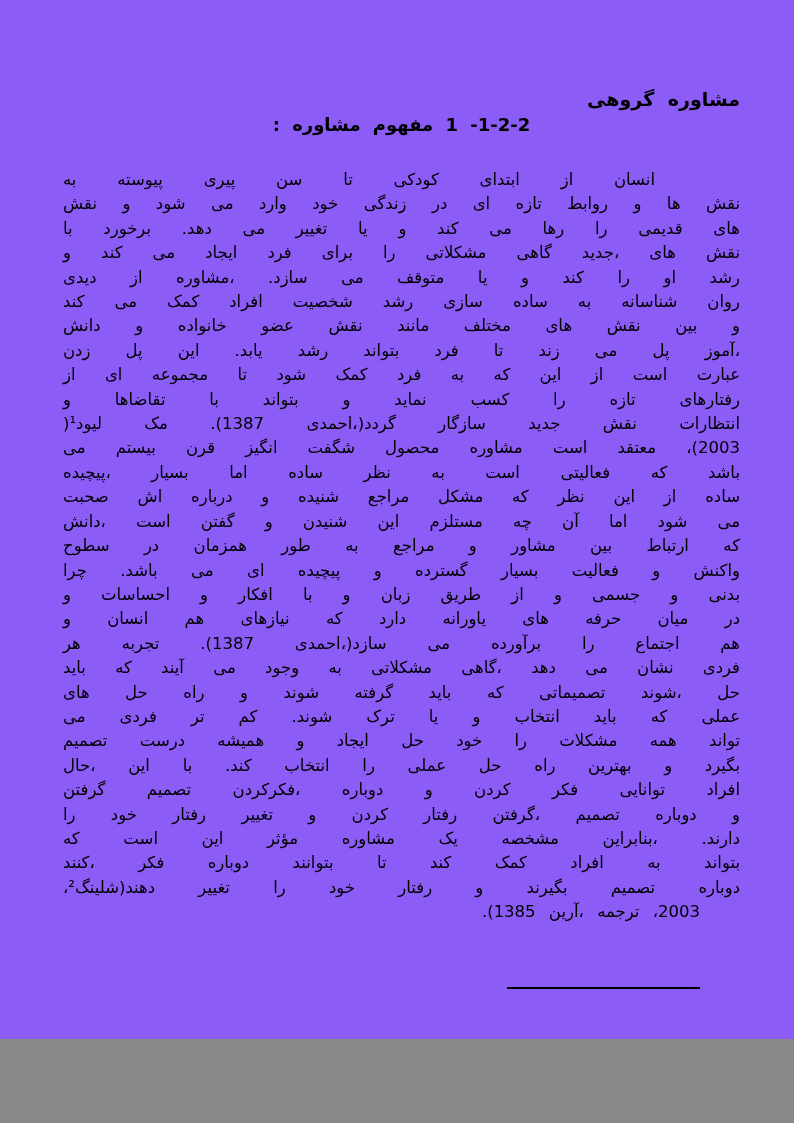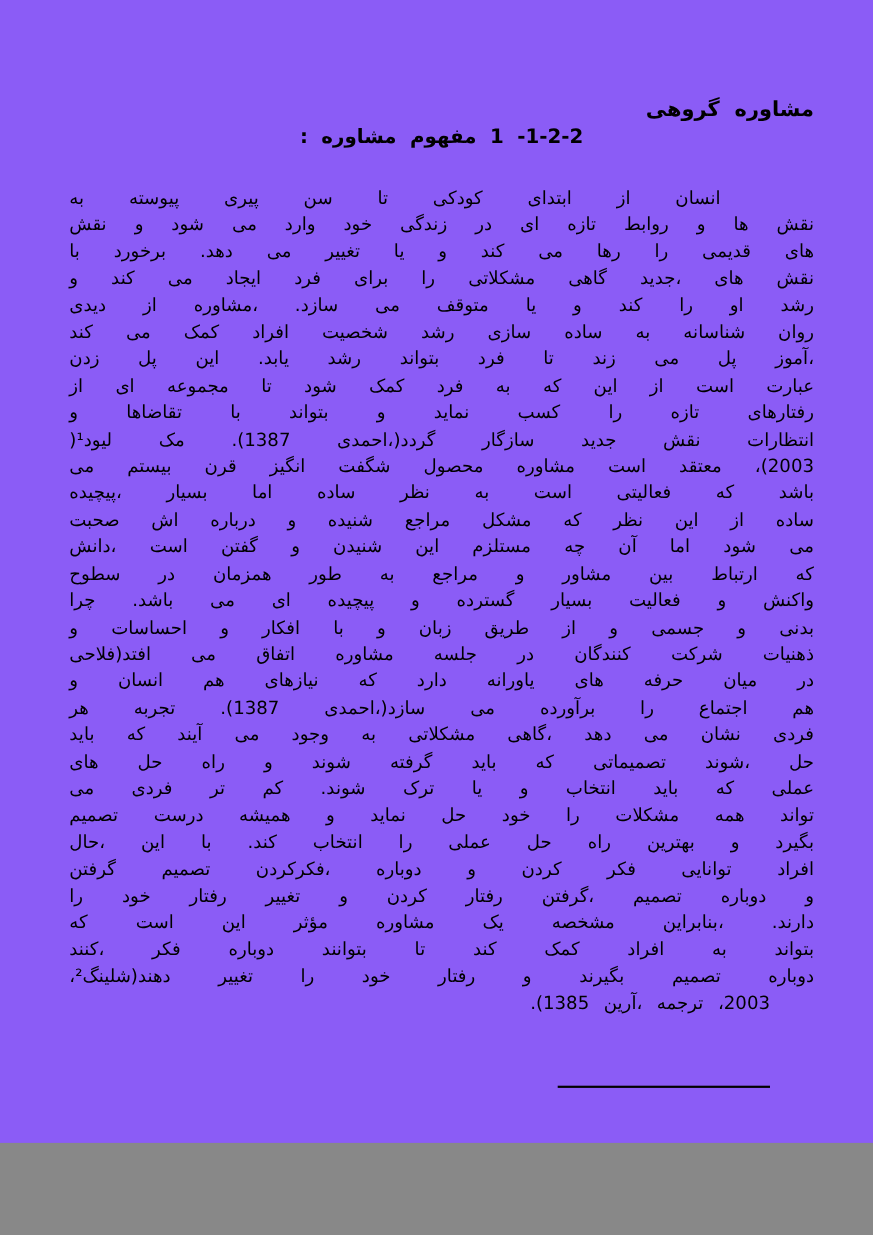--- a/index.html
+++ b/index.html
@@ -92,38 +92,38 @@
   <div class="content">
     <div class="doc-title">مشاوره گروهی</div>
     <div class="section-heading">1-2-2- 1 مفهوم مشاوره :</div>
     <div class="body-paragraph">
         <div class="pline first">انسان از ابتدای کودکی تا سن پیری پیوسته به</div>
         <div class="pline">نقش ها و روابط تازه ای در زندگی خود وارد می شود و نقش</div>
         <div class="pline">های قدیمی را رها می کند و یا تغییر می دهد. برخورد با</div>
         <div class="pline">نقش های ،جدید گاهی مشکلاتی را برای فرد ایجاد می کند و</div>
         <div class="pline">رشد او را کند و یا متوقف می سازد. ،مشاوره از دیدی</div>
         <div class="pline">روان شناسانه به ساده سازی رشد شخصیت افراد کمک می کند</div>
+        <div class="pline">و بین نقش های مختلف مانند نقش عضو خانواده و دانش</div>
         <div class="pline">،آموز پل می زند تا فرد بتواند رشد یابد. این پل زدن</div>
         <div class="pline">عبارت است از این که به فرد کمک شود تا مجموعه ای از</div>
         <div class="pline">رفتارهای تازه را کسب نماید و بتواند با تقاضاها و</div>
         <div class="pline">انتظارات نقش جدید سازگار گردد(،احمدی 1387). مک لیود¹(</div>
         <div class="pline">2003)، معتقد است مشاوره محصول شگفت انگیز قرن بیستم می</div>
         <div class="pline">باشد که فعالیتی است به نظر ساده اما بسیار ،پیچیده</div>
         <div class="pline">ساده از این نظر که مشکل مراجع شنیده و درباره اش صحبت</div>
         <div class="pline">می شود اما آن چه مستلزم این شنیدن و گفتن است ،دانش</div>
         <div class="pline">که ارتباط بین مشاور و مراجع به طور همزمان در سطوح</div>
         <div class="pline">واکنش و فعالیت بسیار گسترده و پیچیده ای می باشد. چرا</div>
         <div class="pline">بدنی و جسمی و از طریق زبان و با افکار و احساسات و</div>
-        <div class="pline">ذهنیات شرکت کنندگان در جلسه مشاوره اتفاق می افتد(فلاحی</div>
         <div class="pline">در میان حرفه های یاورانه دارد که نیازهای هم انسان و</div>
         <div class="pline">هم اجتماع را برآورده می سازد(،احمدی 1387). تجربه هر</div>
         <div class="pline">فردی نشان می دهد ،گاهی مشکلاتی به وجود می آیند که باید</div>
         <div class="pline">حل ،شوند تصمیماتی که باید گرفته شوند و راه حل های</div>
         <div class="pline">عملی که باید انتخاب و یا ترک شوند. کم تر فردی می</div>
-        <div class="pline">تواند همه مشکلات را خود حل نماید و همیشه درست تصمیم</div>
+        <div class="pline">تواند همه مشکلات را خود حل ایجاد و همیشه درست تصمیم</div>
         <div class="pline">بگیرد و بهترین راه حل عملی را انتخاب کند. با این ،حال</div>
         <div class="pline">افراد توانایی فکر کردن و دوباره ،فکرکردن تصمیم گرفتن</div>
         <div class="pline">و دوباره تصمیم ،گرفتن رفتار کردن و تغییر رفتار خود را</div>
         <div class="pline">دارند. ،بنابراین مشخصه یک مشاوره مؤثر این است که</div>
         <div class="pline">بتواند به افراد کمک کند تا بتوانند دوباره فکر ،کنند</div>
         <div class="pline">دوباره تصمیم بگیرند و رفتار خود را تغییر دهند(شلینگ²،</div>
         <div class="pline last">2003، ترجمه ،آرین 1385).</div>
       </div>
   </div>
 

